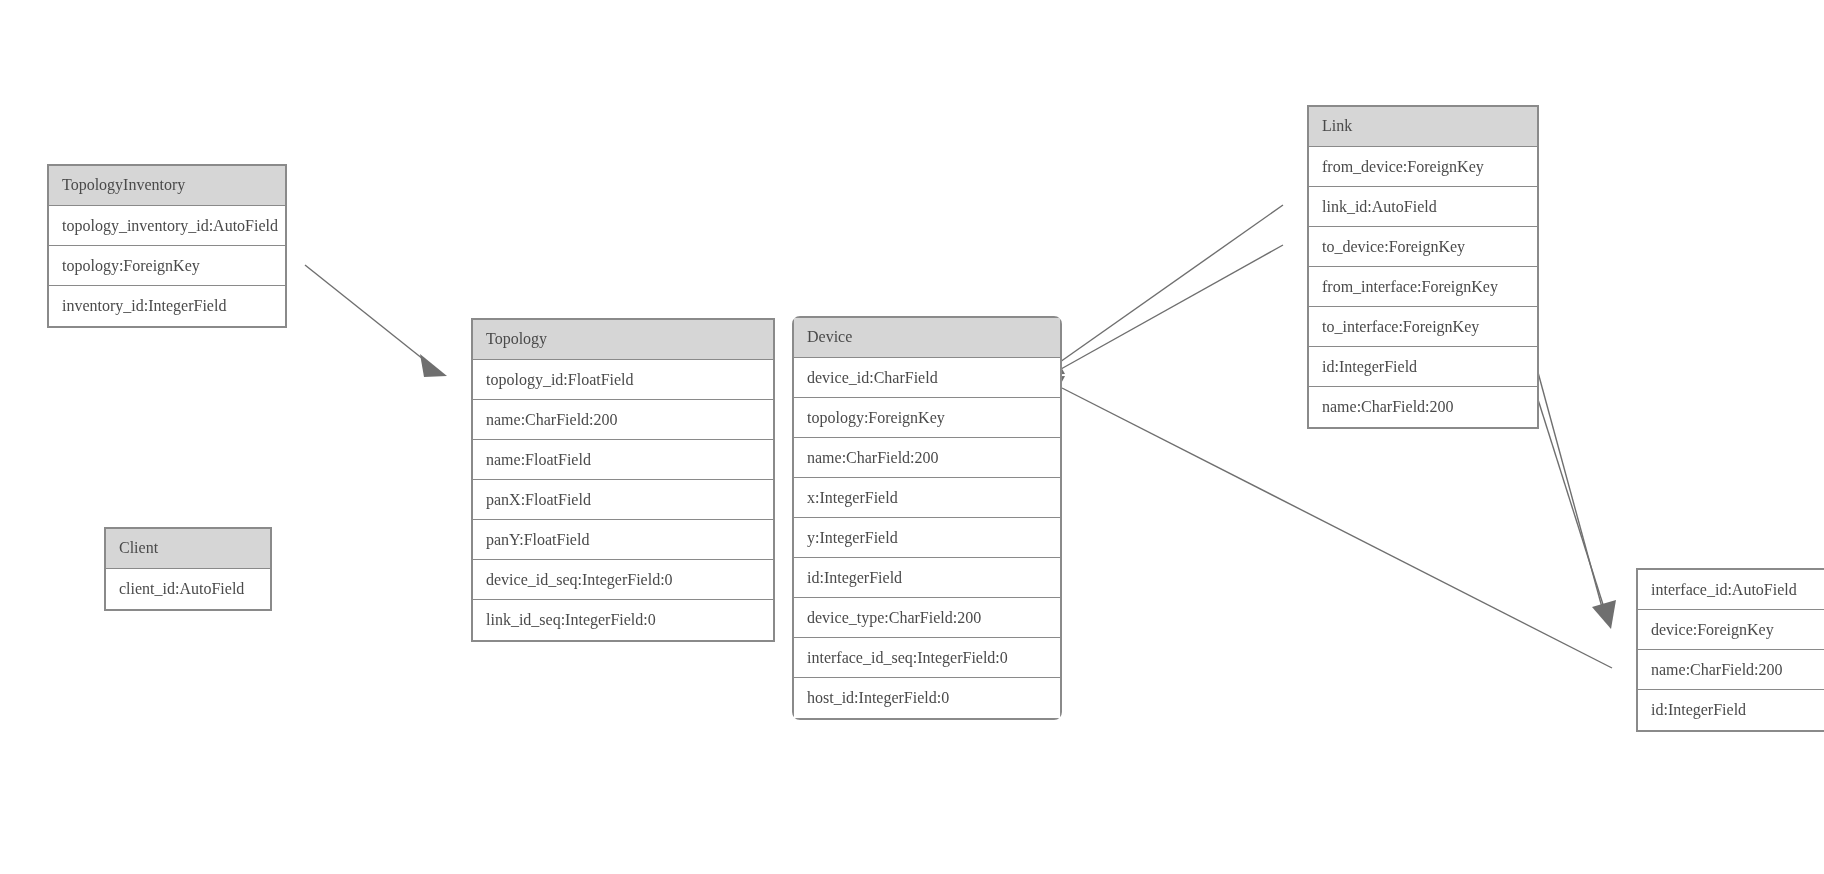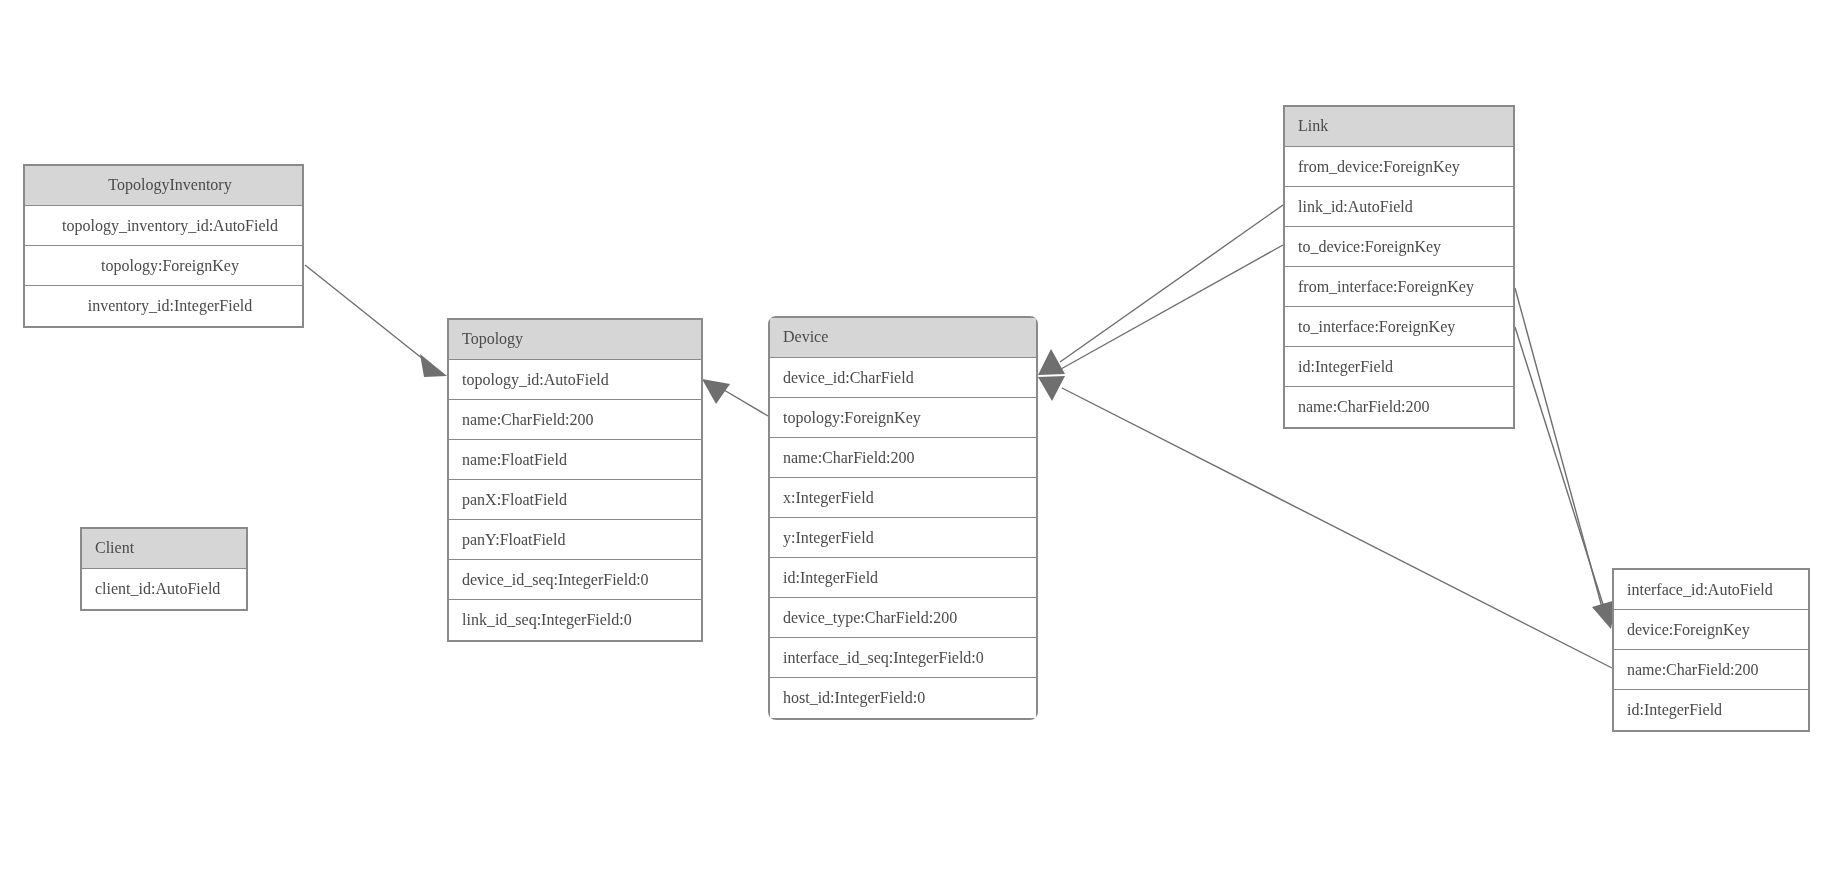--- a/index.html
+++ b/index.html
@@ -22,20 +22,21 @@
     width: 1824px;
     height: 874px;
   }
   .etable {
     position: absolute;
     box-sizing: border-box;
     border: 2px solid #8a8a8a;
     background: #ffffff;
     color: #4a4a4a;
     font-size: 16px;
+    margin-left: 24px;
   }
   .etable .thead {
     box-sizing: border-box;
     height: 40px;
     line-height: 38px;
     padding-left: 13px;
     background: #d6d6d6;
     border-bottom: 1px solid #8a8a8a;
     white-space: nowrap;
     overflow: hidden;
@@ -82,30 +83,30 @@
 
     <line class="rel" x1="1612" y1="668" x2="1062" y2="388"></line>
     <polygon class="head" points="1038,377 1065,376 1052,401"></polygon>
 
     <line class="rel" x1="1515" y1="288" x2="1603" y2="611"></line>
 
     <line class="rel" x1="1515" y1="327" x2="1606" y2="614"></line>
     <polygon class="head" points="1611,629 1592,607 1616,600"></polygon>
   </svg>
 
-  <div class="etable" style="left:23px; top:164px; width:281px;text-align:center;">
+  <div class="etable" style="left:23px; top:164px; width:240px;">
     <div class="thead">TopologyInventory</div>
     <div class="trow">topology_inventory_id:AutoField</div>
     <div class="trow">topology:ForeignKey</div>
     <div class="trow">inventory_id:IntegerField</div>
   </div>
 
-  <div class="etable" style="left:447px; top:318px; width:256px;">
+  <div class="etable" style="left:447px; top:318px; width:304px;">
     <div class="thead">Topology</div>
-    <div class="trow">topology_id:AutoField</div>
+    <div class="trow">topology_id:FloatField</div>
     <div class="trow">name:CharField:200</div>
     <div class="trow">name:FloatField</div>
     <div class="trow">panX:FloatField</div>
     <div class="trow">panY:FloatField</div>
     <div class="trow">device_id_seq:IntegerField:0</div>
     <div class="trow">link_id_seq:IntegerField:0</div>
   </div>
 
   <div class="etable" style="left:80px; top:527px; width:168px;">
     <div class="thead">Client</div>

